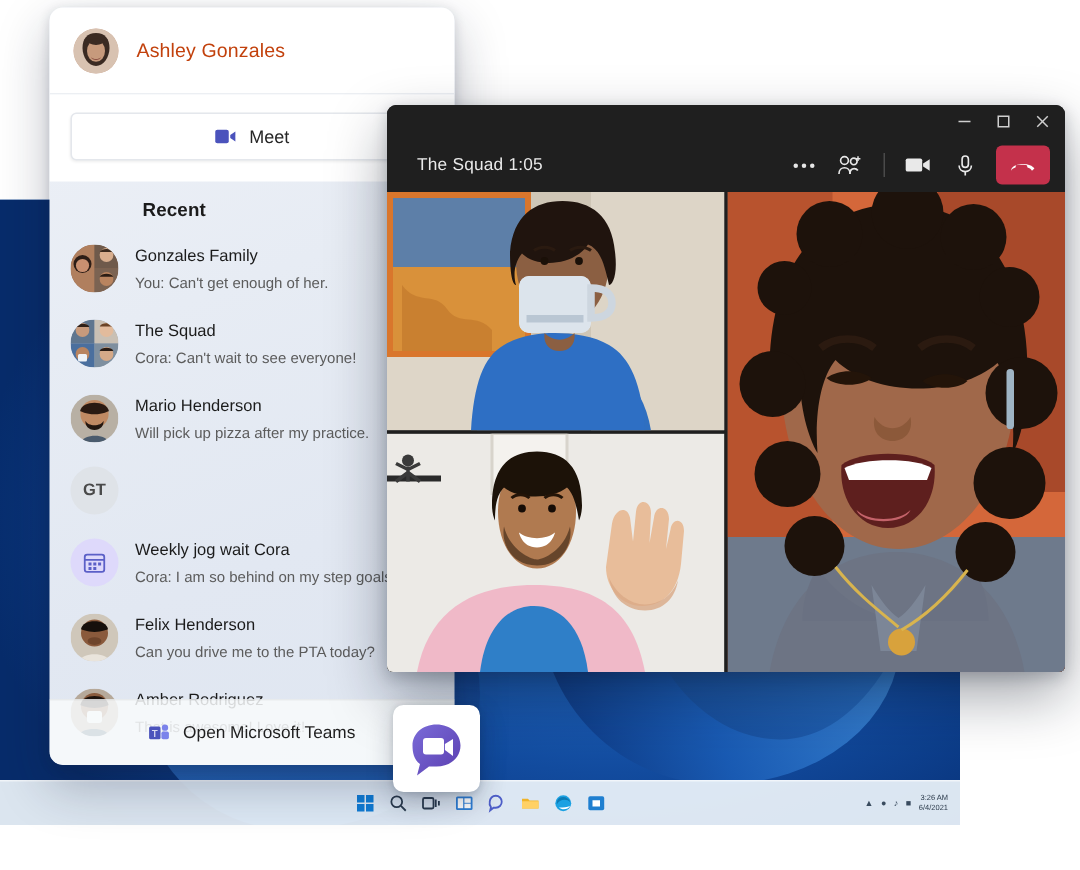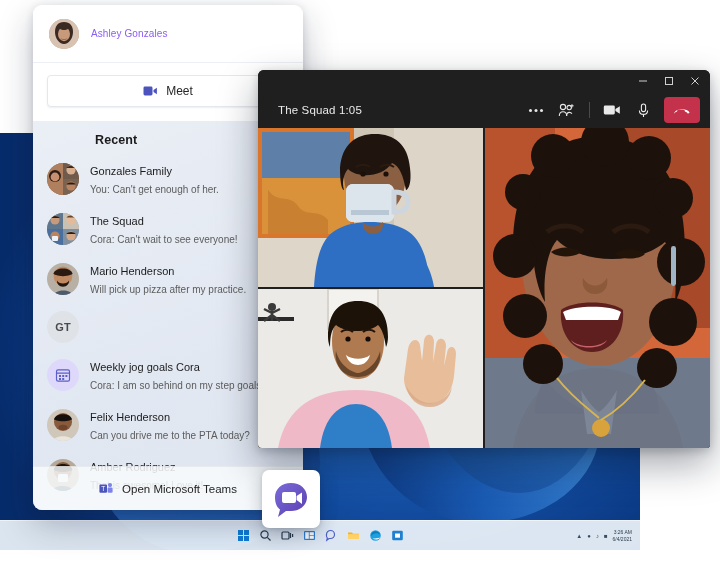--- a/index.html
+++ b/index.html
@@ -53,21 +53,21 @@
   .fly-head {
     height: 58px; background: #ffffff;
     display: flex; align-items: center; padding: 0 16px; gap: 12px;
     border-bottom: 1px solid #eceff3;
   }
   .avatar {
     width: 30px; height: 30px; border-radius: 50%; flex: none;
     overflow: hidden; position: relative;
     background: #c9a089;
   }
-  .fly-name { font-size: 10px; color: #8b5cf6; letter-spacing: .1px; }
+  .fly-name { font-size: 13px; color: #c2410c; letter-spacing: .1px; }
 
   .fly-actions {
     display: flex; gap: 6px; padding: 12px 14px 14px 14px;
     background: #ffffff;
   }
   .act-btn {
     flex: 1; height: 32px; background: #fff; border: 1px solid #e4e7ec;
     border-radius: 4px; display: flex; align-items: center; justify-content: center;
     gap: 8px; box-shadow: 0 1px 2px rgba(0,0,0,0.07);
     cursor: pointer;
@@ -339,21 +339,21 @@
             <rect x="1.5" y="2.8" width="13" height="11.4" rx="1.6" fill="none" stroke="#5b5fc7" stroke-width="1.2"></rect>
             <line x1="1.5" y1="6.2" x2="14.5" y2="6.2" stroke="#5b5fc7" stroke-width="1.2"></line>
             <rect x="4" y="8" width="2" height="2" fill="#5b5fc7"></rect>
               <rect x="7.2" y="8" width="2" height="2" fill="#5b5fc7"></rect>
             <rect x="10.4" y="8" width="2" height="2" fill="#5b5fc7"></rect>
               <rect x="4" y="11" width="2" height="2" fill="#5b5fc7"></rect>
             <rect x="7.2" y="11" width="2" height="2" fill="#5b5fc7"></rect>
           </svg>
         </span>
         <span class="r-text">
-          <span class="r-name">Weekly jog goals Cora</span>
+          <span class="r-name">Weekly jog wait Cora</span>
           <span class="r-msg">Cora: I am so behind on my step goals.</span>
         </span>
       </div>
 
       <div class="ritem">
         <span class="r-av">
           <svg width="32" height="32" viewBox="0 0 32 32">
             <rect width="32" height="32" fill="#cfc7ba"></rect>
             <circle cx="16" cy="13" r="9" fill="#8a5a3c"></circle>
             <path d="M7 10.5C8.2 3.4 23.8 3.4 25 10.5c0 0-4 1.8-9 1.8S7 10.5 7 10.5z" fill="#16100c"></path>

